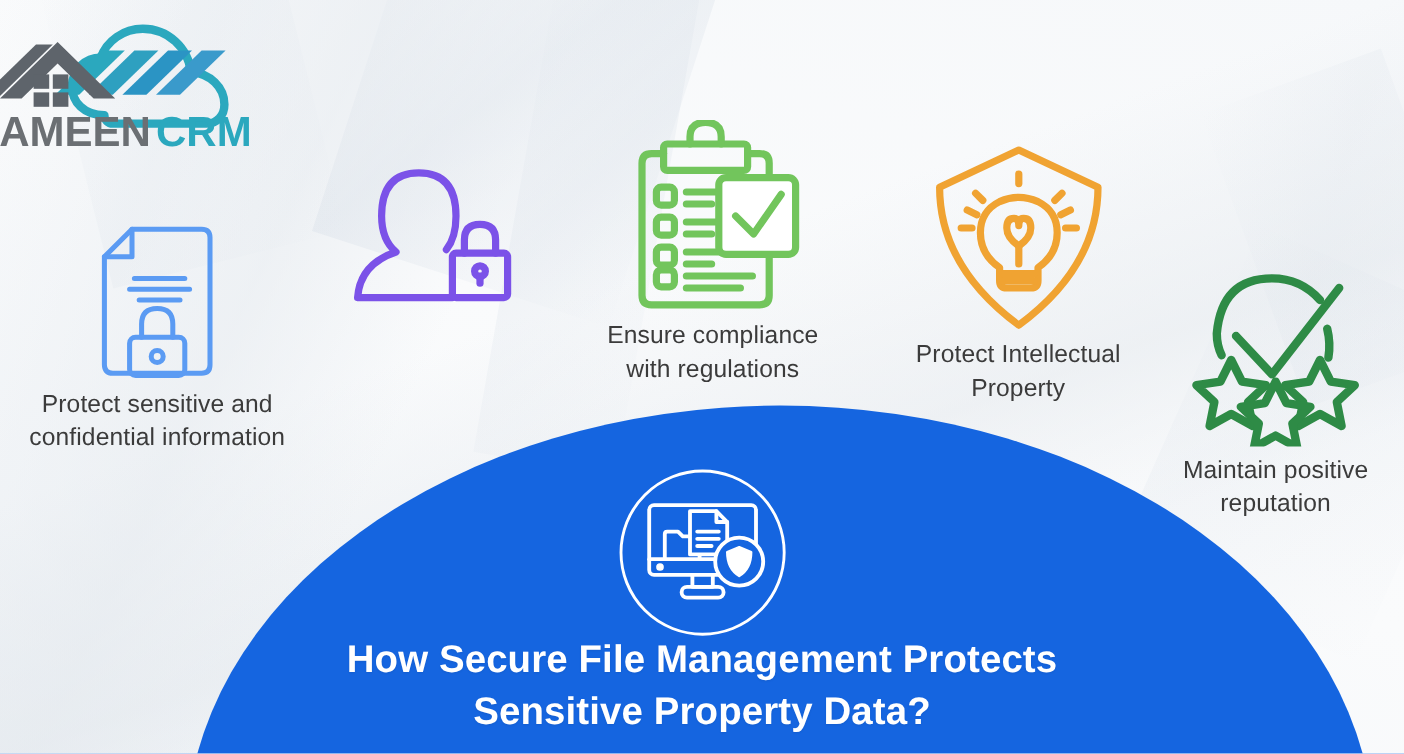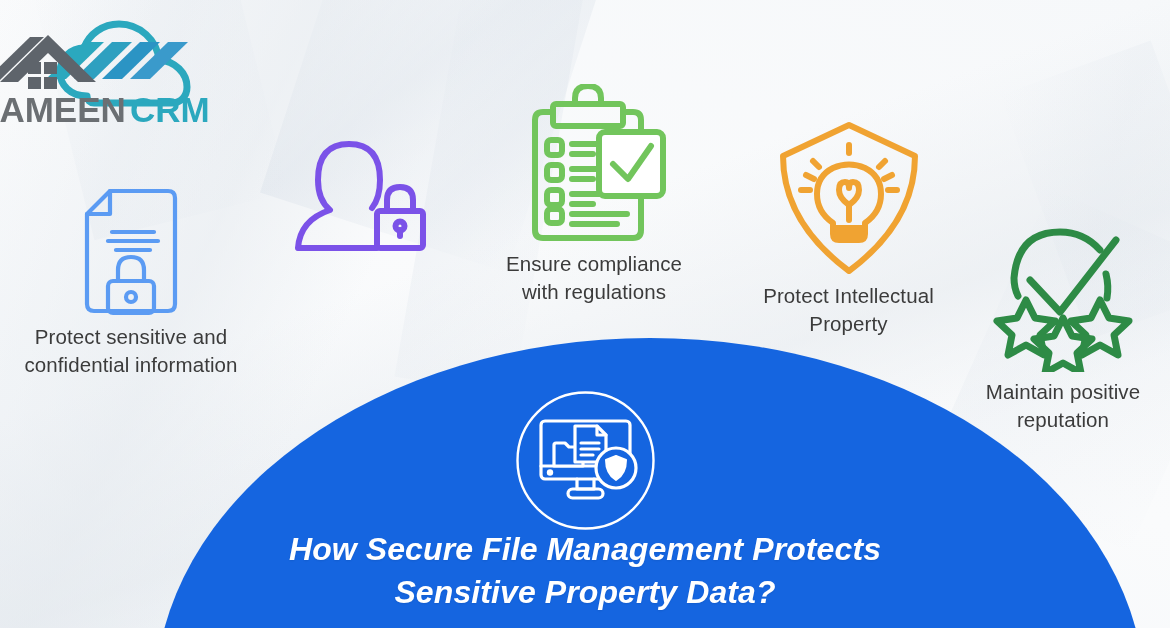--- a/index.html
+++ b/index.html
@@ -51,41 +51,40 @@
     color:#3b3b3b;
     font-size:20.5px;
     line-height:28px;
     font-weight:400;
     white-space:pre-line;
     letter-spacing:.1px;
   }
 
   #f1 { left:-4px;  top:185px; width:270px; }
   #f2 { left:236px; top:132px; width:250px; }
-  #f3 { left:478px; top:84px;  width:232px; }
+  #f3 { left:478px; top:100px;  width:232px; }
   #f4 { left:727px; top:120px; width:243px; }
   #f5 { left:947px; top:222px; width:232px; }
 
   
   #center-badge {
     position:absolute;
     left:513px; top:388px;
     width:145px; height:145px;
   }
 
   
   #headline {
     position:absolute;
     left:0; top:528px; width:1170px;
     text-align:center;
     color:#ffffff;
     font-size:32px;
     line-height:43px;
     font-weight:bold;
-    font-style:italic;
     letter-spacing:.1px;
     white-space:pre-line;
     text-shadow:0 1px 2px rgba(0,0,0,.08);
   }
 </style>
 </head>
 <body>
 
 <div id="stage">
 

